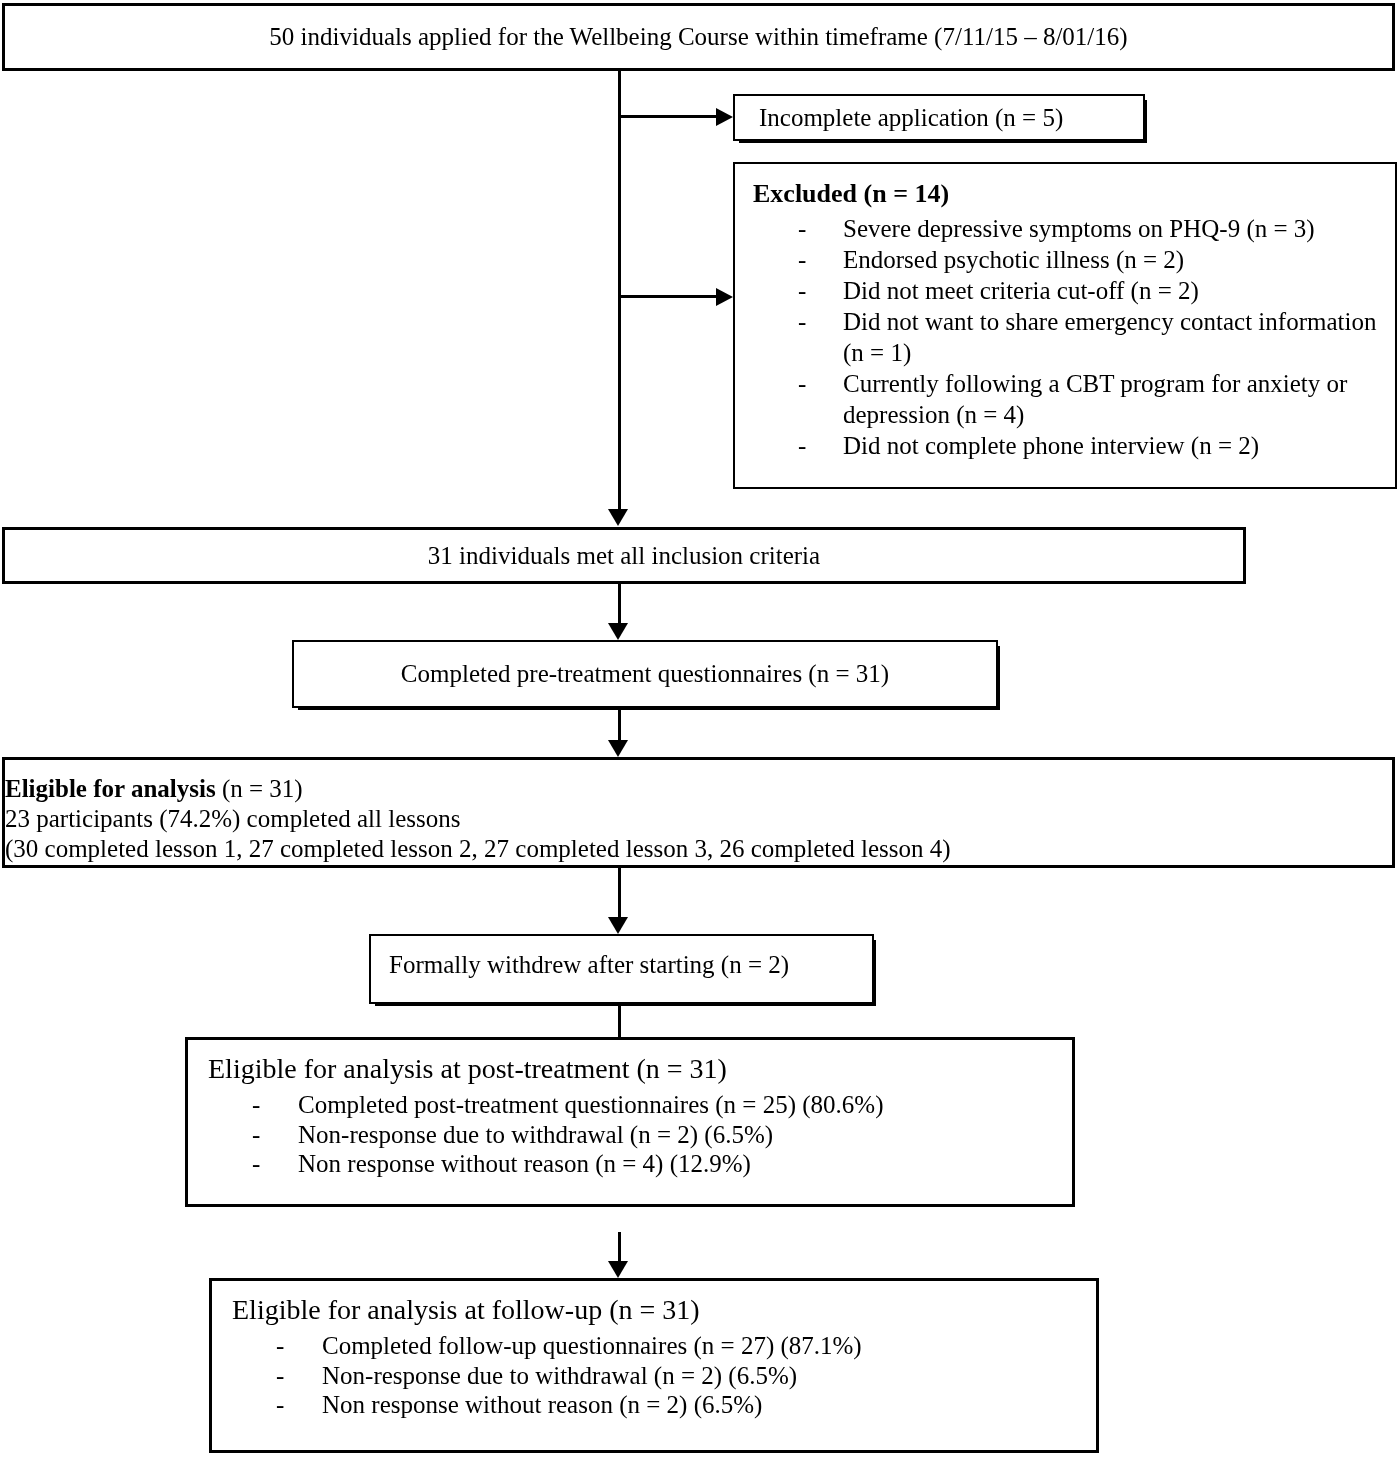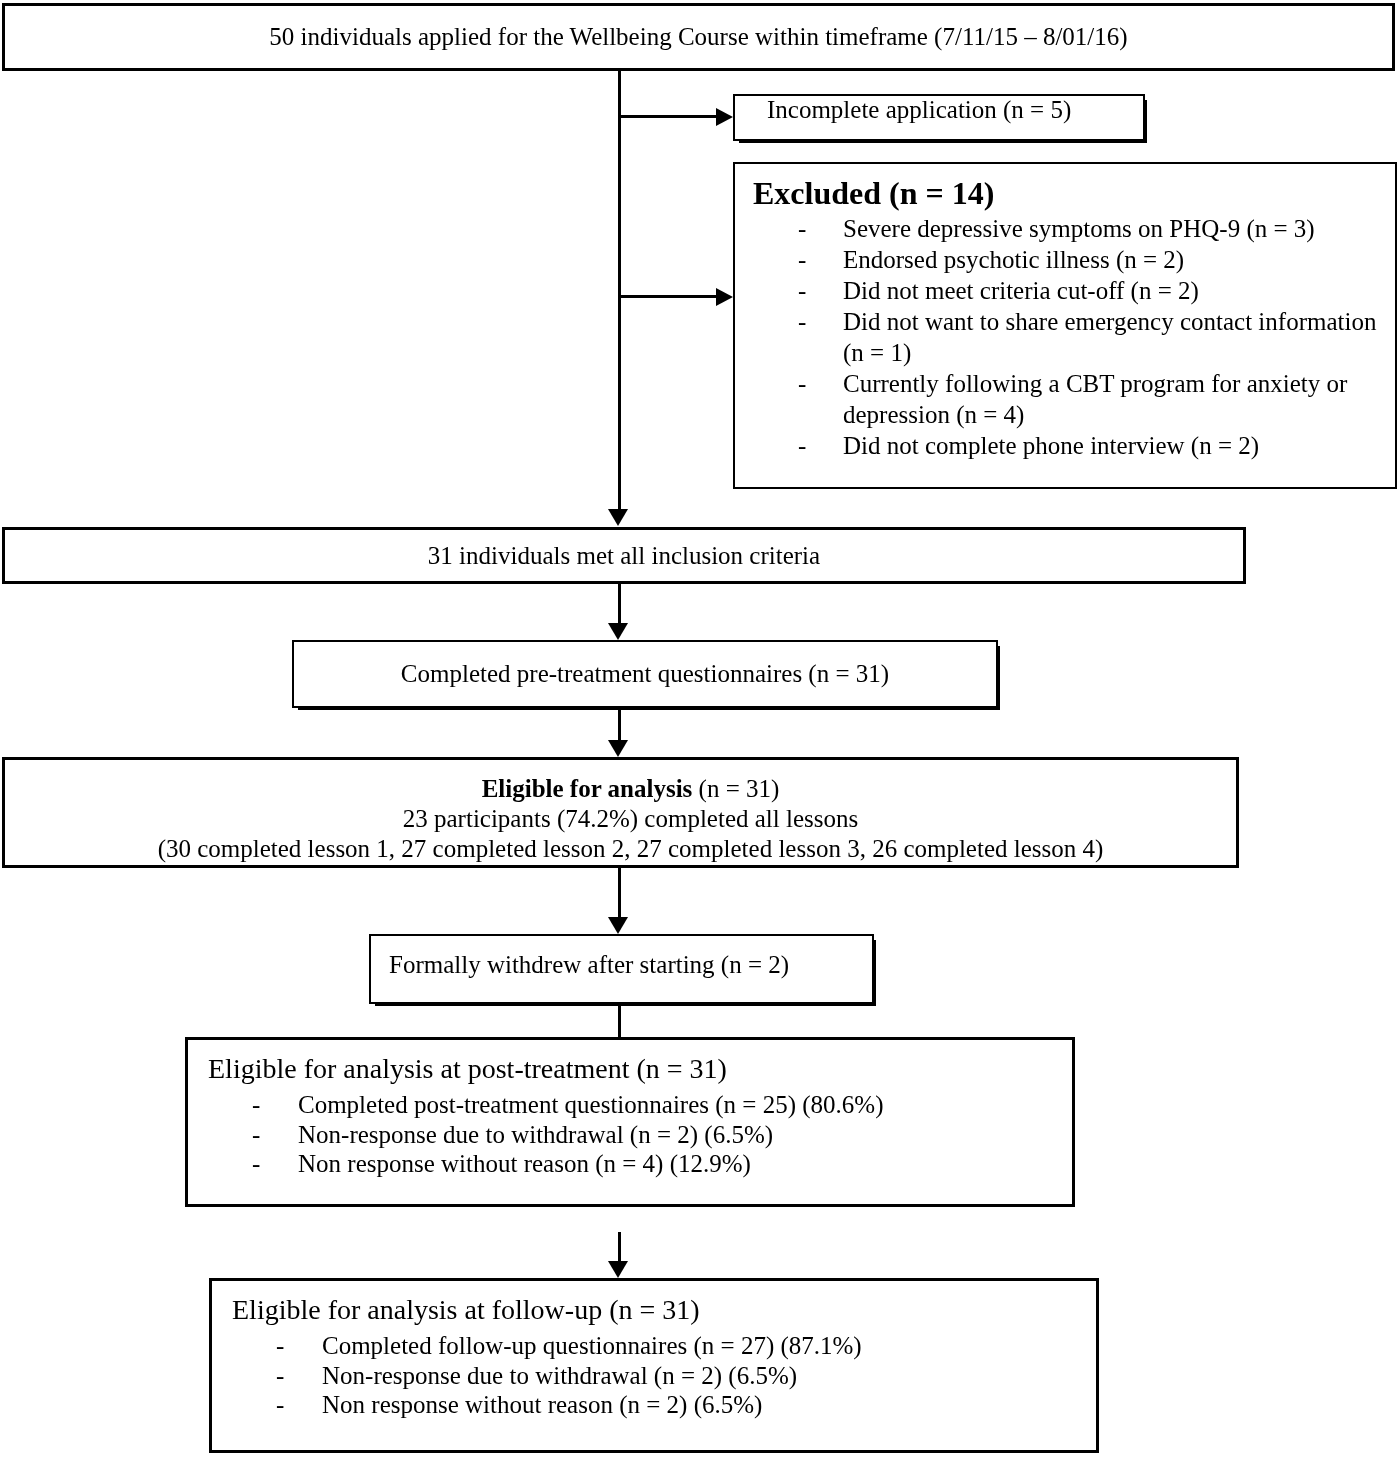--- a/index.html
+++ b/index.html
@@ -20,35 +20,35 @@
   .box.thin { border-width:2px; }
   .box.shadowed { box-shadow:4px 4px 0 -2px #000000; }
   .center-text {
     display:flex; align-items:center; justify-content:center;
     text-align:center;
   }
   .fs-body { font-size:25px; }
   
   #box-applied   { left:2px;   top:3px;    width:1393px; height:68px; }
   #box-incomplete{ left:733px; top:94px;   width:412px;  height:47px;
-                   display:flex; padding-left:32px; }
+                   display:flex; align-items:center; padding-left:24px; }
   #box-excluded  { left:733px; top:162px;  width:664px;  height:327px;
                    padding:13px 14px 0 18px; }
   #box-inclusion { left:2px;   top:527px;  width:1244px; height:57px; }
   #box-pretreat  { left:292px; top:640px;  width:706px;  height:68px;text-align:center; }
-  #box-eligible  { left:2px;   top:757px;  width:1237px; height:111px;
-                   text-align:center; padding-top:14px; line-height:30px;padding-left:20px; }
+  #box-eligible  { left:2px;   top:757px;  width:1393px; height:111px;
+                   text-align:left; padding-top:14px; line-height:30px; }
   #box-withdrew  { left:369px; top:934px;  width:505px;  height:70px;
                    padding:15px 0 0 18px; }
   #box-posttreat { left:185px; top:1037px; width:890px;  height:170px;
                    padding:11px 18px 0 20px; }
   #box-followup  { left:185px; top:1278px; width:890px;  height:175px;
                    padding:11px 18px 0 20px;margin-left:24px; }
 
-  .ex-heading { font-weight:bold; font-size:32px; line-height:33px; margin-bottom:3px; }
+  .ex-heading { font-weight:bold; font-size:26px; line-height:33px; margin-bottom:3px; }
   .ex-item, .b-item { display:flex; font-size:25px; line-height:31px; }
   .ex-item .dash { flex:none; margin-left:45px; width:45px; }
   .big-title { font-size:28px; line-height:36px; margin-bottom:3px; }
   .b-item { line-height:29.5px; }
   .b-item .dash { flex:none; margin-left:44px; width:46px; }
 
   
   .vline { position:absolute; width:3px; background:#000000; }
   .hline { position:absolute; height:3px; background:#000000; }
   .ah-down { position:absolute; width:0; height:0;

